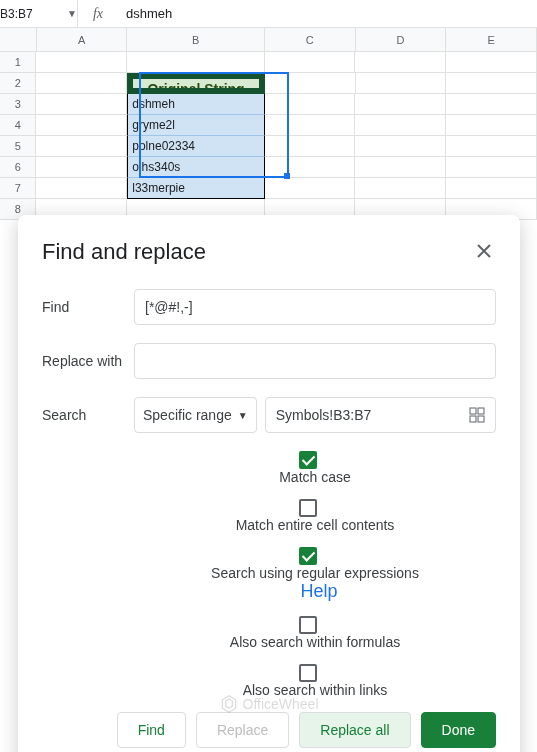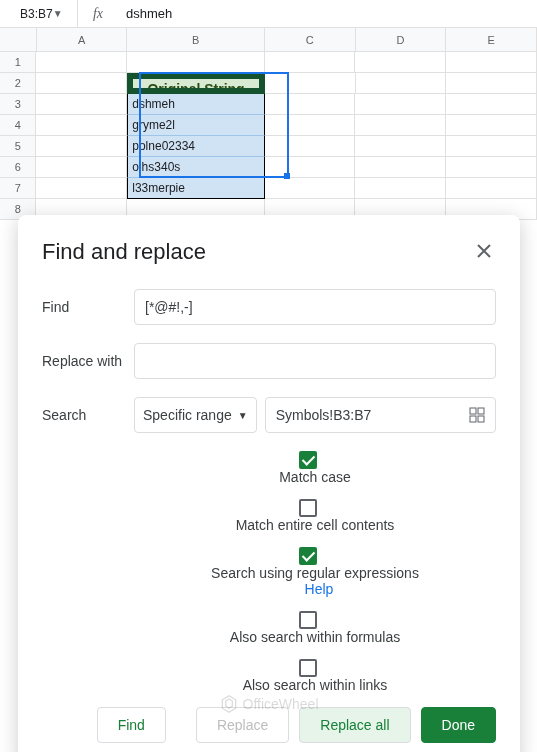--- a/index.html
+++ b/index.html
@@ -1,19 +1,19 @@
 <!DOCTYPE html>
 <html><head>
 <meta charset="utf-8">
 <style>
 * { box-sizing: border-box; margin: 0; padding: 0; }
 body { font-family: Arial, sans-serif; font-size: 13px; background: #fff; width: 537px; height: 752px; overflow: hidden; position: relative; color: #202124; }
 
 .formula-bar { display: flex; align-items: center; height: 28px; border-bottom: 1px solid #e0e0e0; }
-.name-box { width: 78px; padding: 0 20px; font-size: 12px; display: flex; align-items: center; justify-content: space-between; border-right: 1px solid #e0e0e0; height: 100%; }
+.name-box { width: 78px; padding: 0 0; font-size: 12px; display: flex; align-items: center; justify-content: space-between; border-right: 1px solid #e0e0e0; height: 100%; }
 .name-box-arrow { color: #5f6368; font-size: 10px; }
 .fx-label { width: 40px; text-align: center; font-style: italic; color: #5f6368; font-family: serif; font-size: 14px; }
 .formula-input { flex: 1; padding: 0 8px; font-size: 13px; color: #202124; border: none; outline: none; height: 100%; }
 
 .sheet { position: relative; }
 .col-headers { display: flex; height: 24px; }
 .corner { width: 40px; border-right: 1px solid #e0e0e0; border-bottom: 1px solid #e0e0e0; background: #f8f9fa; }
 .col-h { width: 99px; text-align: center; line-height: 24px; font-size: 11px; color: #5f6368; border-right: 1px solid #e0e0e0; border-bottom: 1px solid #e0e0e0; background: #f8f9fa; }
 .row { display: flex; height: 21px; }
 .row-h { width: 40px; text-align: center; line-height: 21px; font-size: 11px; color: #5f6368; border-right: 1px solid #e0e0e0; border-bottom: 1px solid #e0e0e0; background: #f8f9fa; }
@@ -35,27 +35,27 @@
 .text-input { flex: 1; height: 36px; border: 1px solid #dadce0; border-radius: 4px; padding: 0 10px; font-size: 14px; color: #3c4043; outline: none; }
 .dropdown-btn { height: 36px; border: 1px solid #dadce0; border-radius: 4px; padding: 0 8px; font-size: 14px; color: #3c4043; background: #fff; display: flex; align-items: center; gap: 6px; margin-right: 8px; cursor: pointer; }
 .range-input { flex: 1; height: 36px; border: 1px solid #dadce0; border-radius: 4px; padding: 0 10px; font-size: 14px; color: #3c4043; display: flex; align-items: center; justify-content: space-between; }
 .grid-icon { width: 16px; height: 16px; display: inline-block; }
 
 .check-row { display: flex; align-items: center; margin-bottom: 14px; padding-left: 92px; flex-direction: column; }
 .checkbox { width: 18px; height: 18px; border: 2px solid #5f6368; border-radius: 2px; margin-right: 14px; position: relative; cursor: pointer; }
 .checkbox.checked { background: #188038; border-color: #188038; }
 .checkbox.checked::after { content: ''; position: absolute; left: 4px; top: 0px; width: 5px; height: 10px; border: solid white; border-width: 0 2px 2px 0; transform: rotate(45deg); }
 .check-label { font-size: 14px; color: #3c4043; }
-.help-link { color: #1a73e8; margin-left: 8px; font-size: 14px; cursor: pointer; }
+.help-link { color: #1a73e8; margin-left: 8px; font-size: 18px; cursor: pointer; }
 
 .status-msg { font-weight: bold; font-size: 14px; color: #202124; margin: 12px 0 16px 0; padding: 6px; border: 2px solid #d93025; border-radius: 3px; }
 
 .buttons { display: flex; justify-content: flex-end; gap: 10px; }
 .btn { height: 36px; padding: 0 20px; border-radius: 4px; font-size: 14px; font-weight: 500; cursor: pointer; border: 1px solid #dadce0; background: #fff; color: #188038; }
-.btn.disabled { color: #bdbdbd; cursor: default; margin-left: 20px; }
+.btn.disabled { color: #bdbdbd; cursor: default; }
 .btn.green-outline { background: #e6f4ea; }
 .btn.green-fill { background: #188038; color: #fff; border-color: #188038; }
 
 .watermark { position: absolute; left: 50%; transform: translateX(-50%); bottom: 38px; color: rgba(0,0,0,0.15); font-size: 14px; display: flex; align-items: center; gap: 4px; pointer-events: none; font-weight: 500; }
 .watermark svg { opacity: 0.3; }
 </style>
 </head>
 <body>
 
 <div class="formula-bar">

